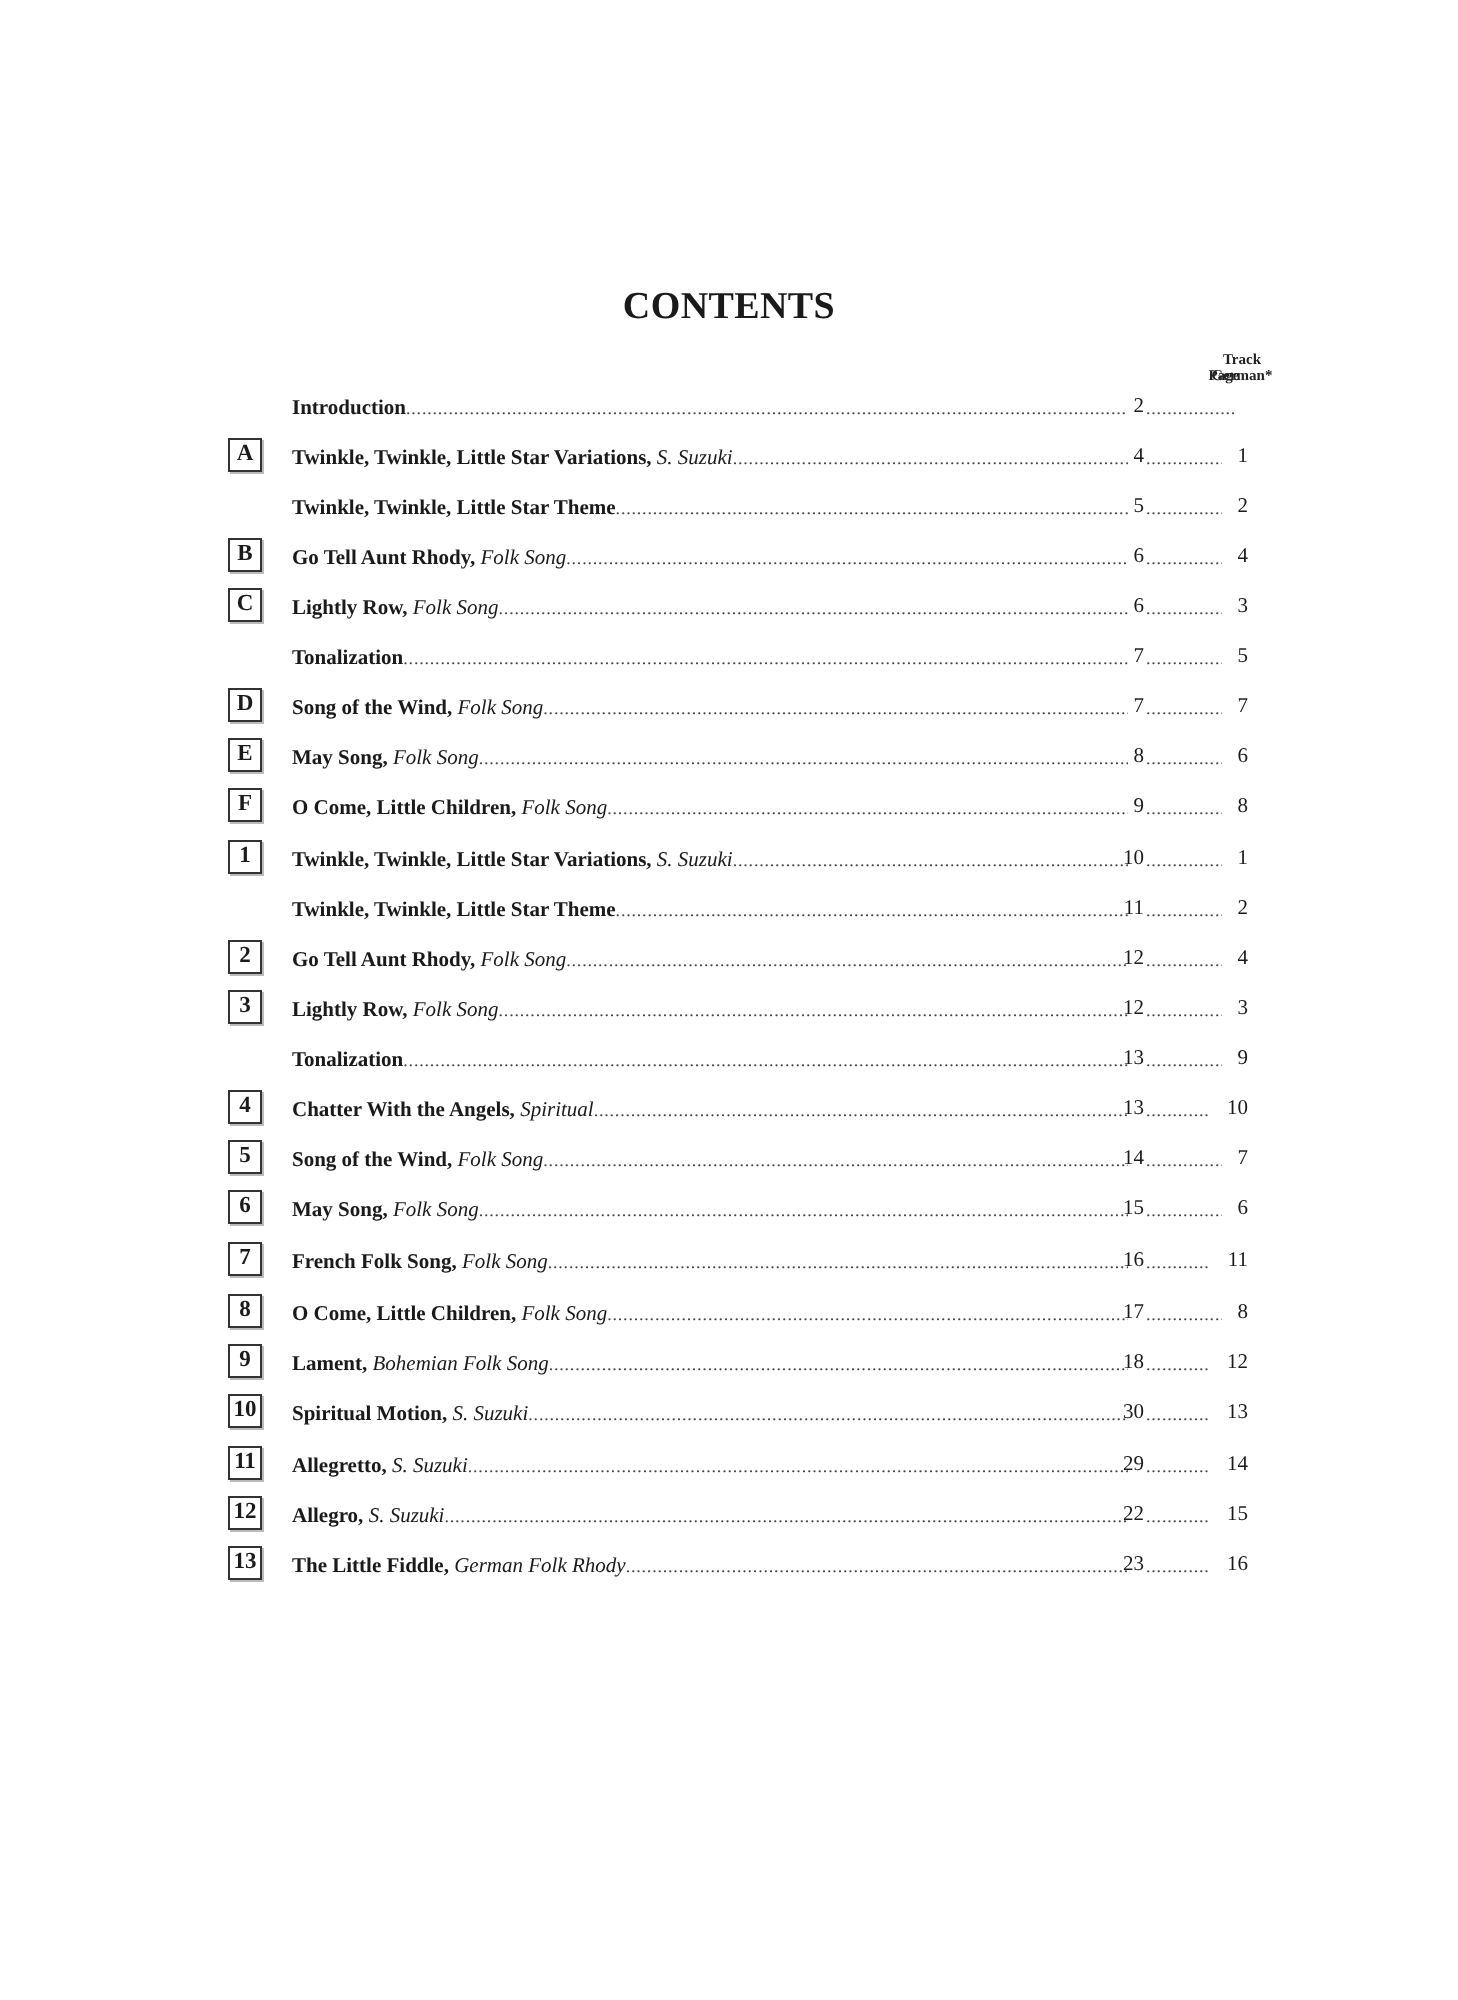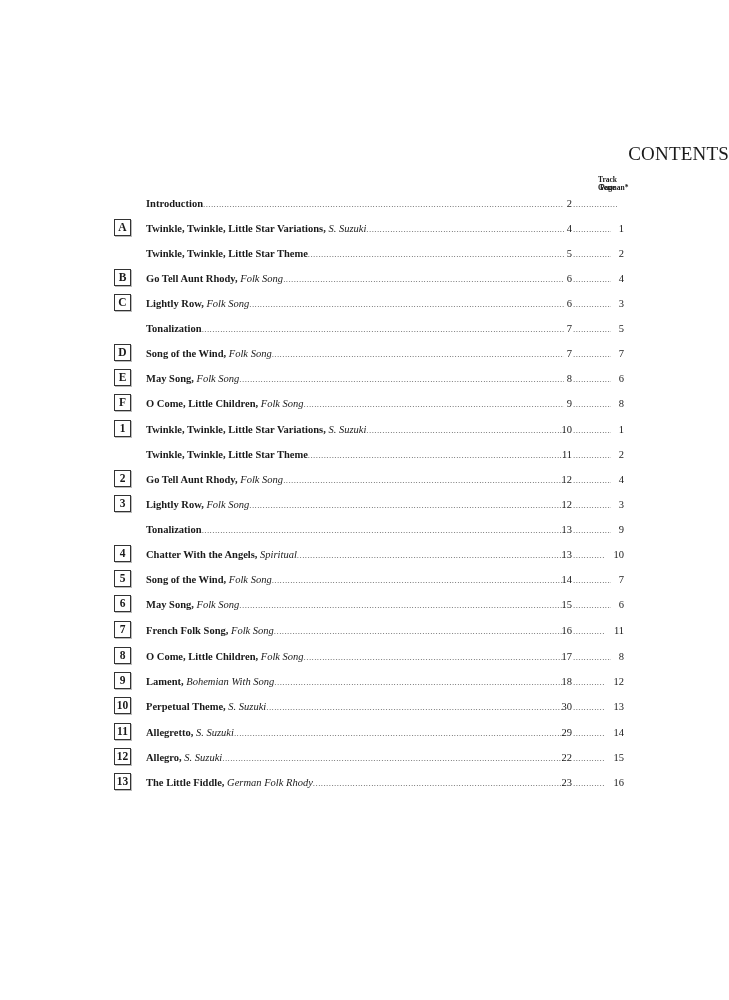--- a/index.html
+++ b/index.html
@@ -3,23 +3,23 @@
   <meta charset="utf-8">
   <style>
     html, body { margin: 0; padding: 0; }
     body {
       width: 729px; height: 1000px; background: #ffffff; position: relative;
       font-family: "Liberation Serif", "DejaVu Serif", serif; color: #1a1a1a;
       overflow: hidden;
     }
     .title {
       position: absolute; left: 0; width: 729px; top: 143px;
-      text-align: right; font-weight: normal; font-size: 19px; letter-spacing: 0.2px;
-    }
-    .hdr { position: absolute; font-size: 7.5px; font-weight: bold; line-height: 8px; color: #222; }
+      text-align: center; font-weight: bold; font-size: 19px; letter-spacing: 0.2px;
+    }
+    .hdr { position: absolute; font-size: 7.5px; font-weight: bold; text-align: center; line-height: 8px; color: #222; }
     .hdr-page { left: 556px; top: 184px; width: 24px; margin-left: 44px; }
     .hdr-track { left: 598px; top: 176px; width: 46px; }
     .toc { position: absolute; left: 0; top: 0; width: 729px; }
     .row { position: absolute; left: 0; width: 706px; height: 18px; }
     .box {
       position: absolute; left: 114px; top: -4px; width: 17px; height: 17px;
       border: 1px solid #333; box-sizing: border-box; background: #fff;
       font-weight: bold; font-size: 11.5px; text-align: center; line-height: 15px;
       box-shadow: 1px 1px 0 #bbb;
     }
@@ -282,33 +282,33 @@
         </div>
       </div>
       <div class="pg">17</div>
       <div class="pg-dots" style="width: 38px;">................................................................................................................................................................................</div>
       <div class="trk">8</div>
     </div>
     <div class="row" style="top: 676px;">
       <div class="box">9</div>
       <div class="entry">
         <div class="leader">
-          <span><span class="name">Lament,</span> <span class="sub">Bohemian With Song</span></span>
+          <span><span class="name">Lament,</span> <span class="sub">Bohemian Folk Song</span></span>
           <span class="fill">................................................................................................................................................................................</span>
         </div>
       </div>
       <div class="pg">18</div>
       <div class="pg-dots" style="width: 32px;">................................................................................................................................................................................</div>
       <div class="trk">12</div>
     </div>
     <div class="row" style="top: 701px;">
       <div class="box">10</div>
       <div class="entry">
         <div class="leader">
-          <span><span class="name">Perpetual Theme,</span> <span class="sub">S. Suzuki</span></span>
+          <span><span class="name">Spiritual Motion,</span> <span class="sub">S. Suzuki</span></span>
           <span class="fill">................................................................................................................................................................................</span>
         </div>
       </div>
       <div class="pg">30</div>
       <div class="pg-dots" style="width: 32px;">................................................................................................................................................................................</div>
       <div class="trk">13</div>
     </div>
     <div class="row" style="top: 727px;">
       <div class="box">11</div>
       <div class="entry">

